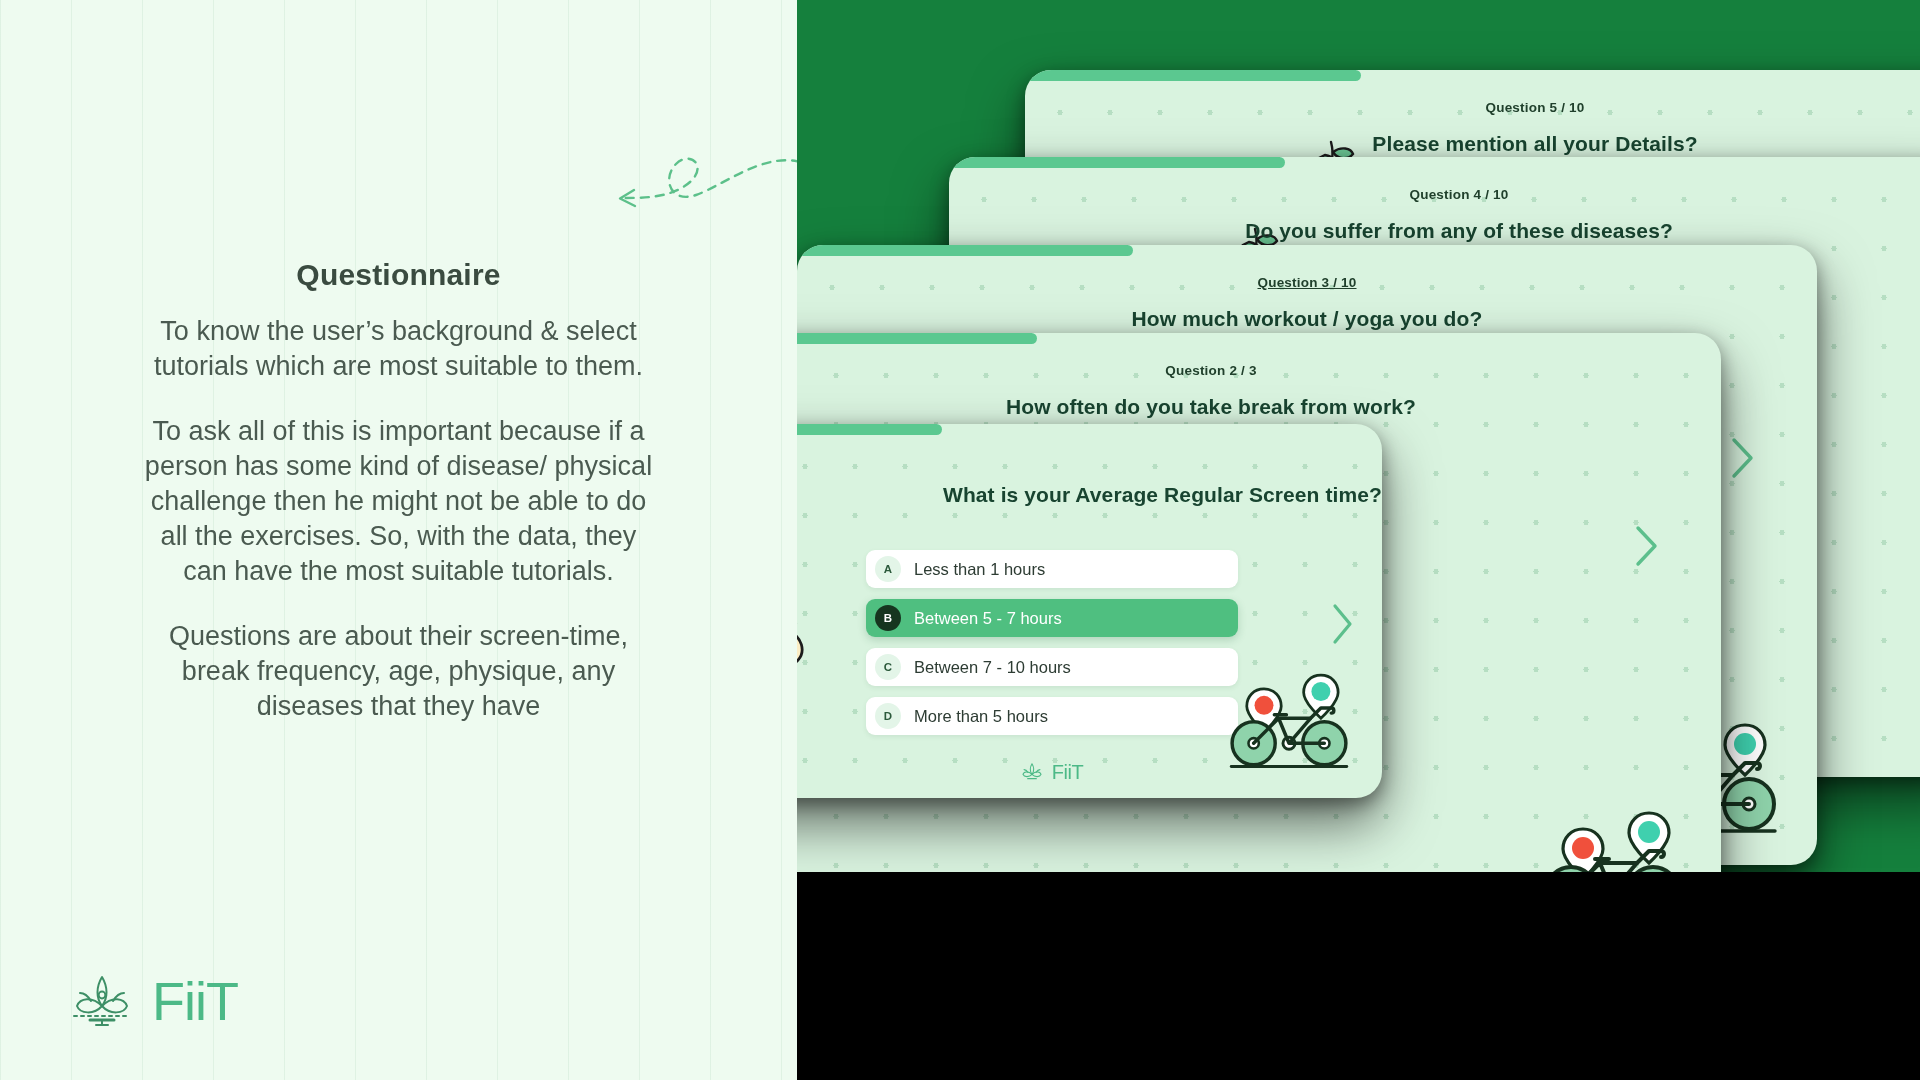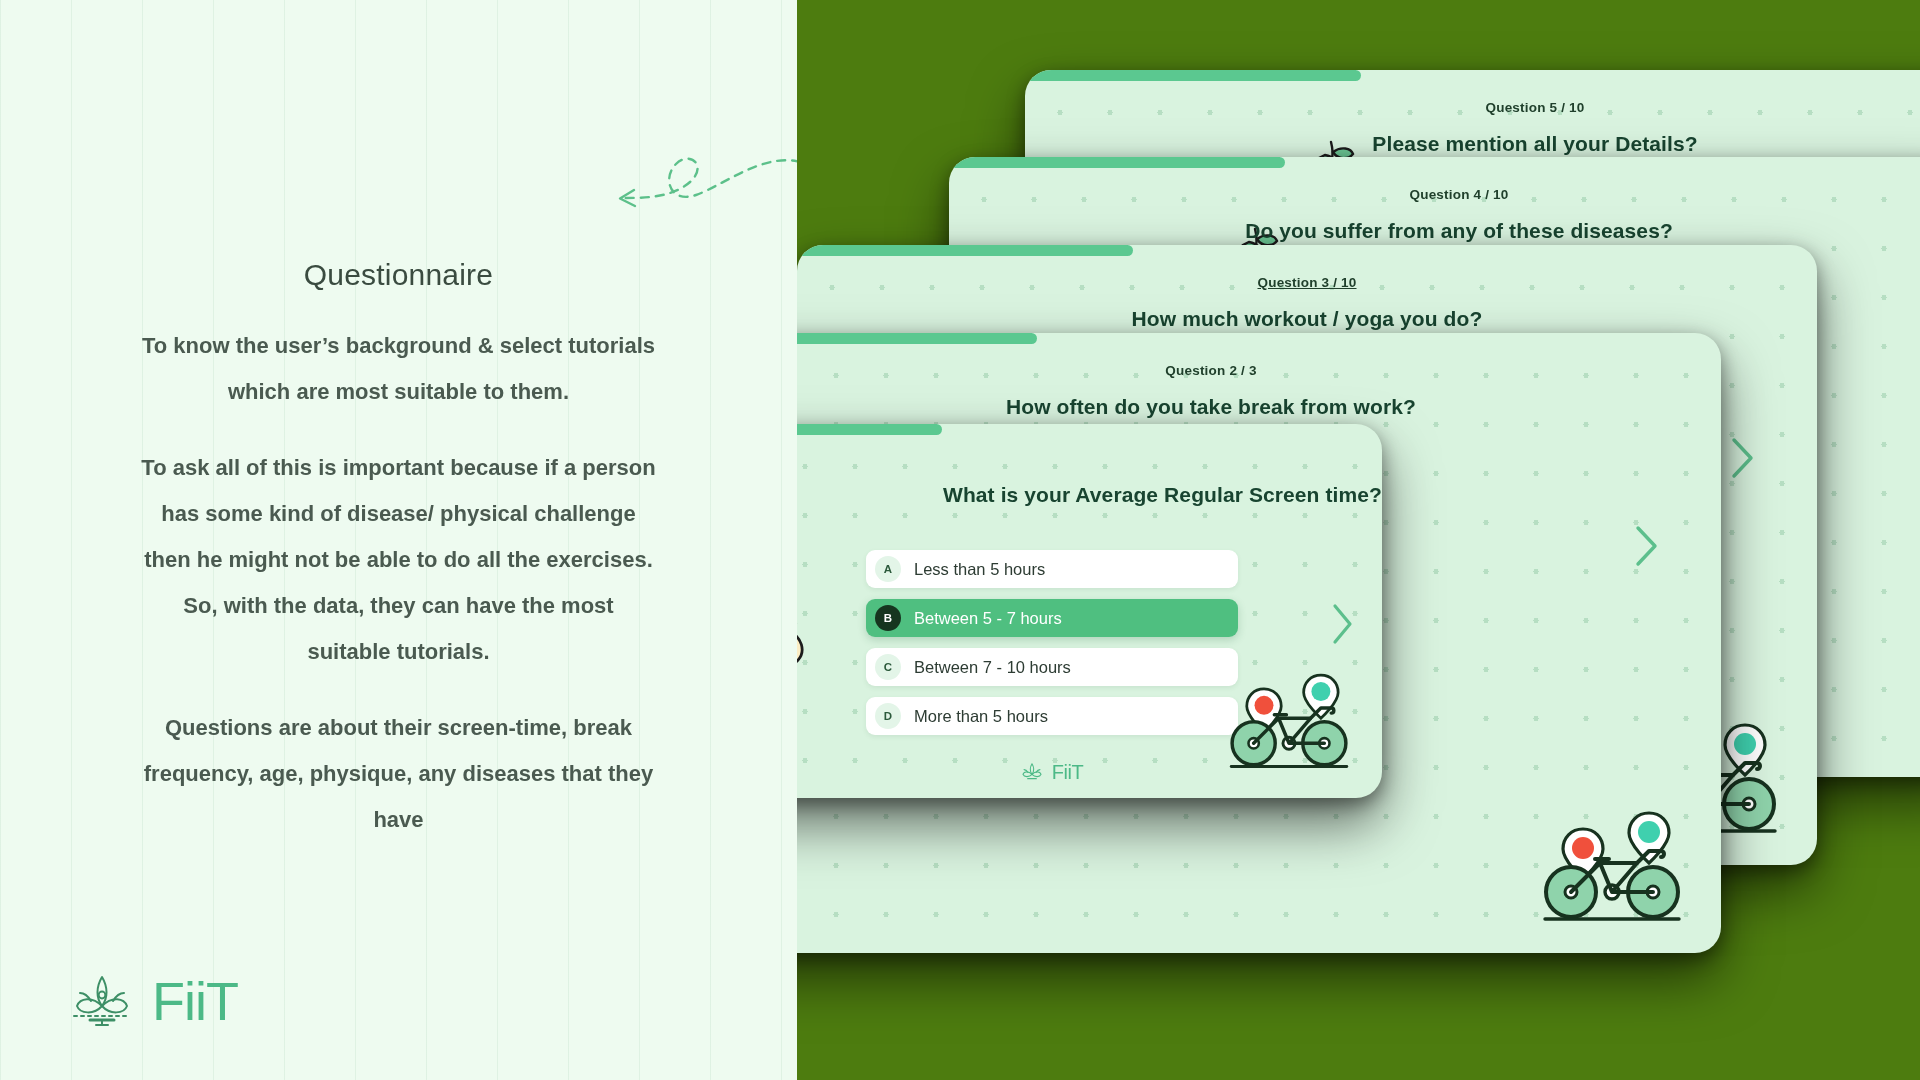--- a/index.html
+++ b/index.html
@@ -16,46 +16,46 @@
     background:#eefbf0;
     background-image:repeating-linear-gradient(to right,
         rgba(120,180,140,.13) 0 1px, transparent 1px 71px);
     overflow:hidden;
   }
   #copy-block{
     position:absolute; left:0; top:258px; width:797px;
     padding:0 140px; text-align:center;
   }
   #page-title{
-    font-size:30px; font-weight:400; color:#3a4b40;
-    letter-spacing:.2px; margin-bottom:31px;
+    font-size:30px; font-weight:700; color:#3a4b40;
+    letter-spacing:.2px; margin-bottom:22px;
   }
   .para{
-    font-size:22px; line-height:46px; color:#4a5a50;
-    margin-bottom:30px; font-weight:700;
+    font-size:27px; line-height:35px; color:#4a5a50;
+    margin-bottom:30px; font-weight:400;
   }
   .para:last-child{ margin-bottom:0; }
 
   
   #brand-logo{
     position:absolute; left:66px; bottom:48px;
     display:flex; align-items:center; gap:14px;
   }
   #brand-wordmark{
     font-size:54px; font-weight:400; color:#4cb987;
     letter-spacing:-1px; line-height:1;
   }
 
   
   #dashed-arrow{ position:absolute; left:604px; top:138px; }
 
   
   #right-panel{
-    position:absolute; left:797px; top:0; width:1123px; height:1080px;
-    background:#4d7c0f; overflow:hidden;
+    position:absolute; left:797px; top:0; width:1123px; height:872px;
+    background:#15803d; overflow:hidden;
   }
 
   
   .qcard{
     position:absolute;
     background:#d9f3df;
     border-radius:26px;
     overflow:hidden;
     box-shadow:0 26px 54px rgba(0,0,0,.55), 0 6px 18px rgba(0,0,0,.4);
   }
@@ -235,21 +235,21 @@
       <ellipse cx="40" cy="42" rx="3" ry="3.6" fill="#1c1c1c" transform="rotate(-20 40 42)"></ellipse>
       <ellipse cx="47" cy="43" rx="3" ry="3.6" fill="#1c1c1c" transform="rotate(-20 47 43)"></ellipse>
     </svg>
 
     <svg class="chev" style="right:26px;top:178px;" width="28" height="44" viewBox="0 0 28 44" fill="none" stroke="#5cbf8c" stroke-width="3.2" stroke-linecap="round" stroke-linejoin="round">
         <path d="M7 4 L 22 22 L 7 40"></path>
       </svg>
 
     <div class="opt plain" style="top:126px;">
       <span class="opt-badge">A</span>
-      <span class="opt-label">Less than 5 hours</span>
+      <span class="opt-label">Less than 1 hours</span>
     </div>
     <div class="opt sel" style="top:175px;">
       <span class="opt-badge">B</span>
       <span class="opt-label">Between 5 - 7 hours</span>
     </div>
     <div class="opt plain" style="top:224px;">
       <span class="opt-badge">C</span>
       <span class="opt-label">Between 7 - 10 hours</span>
     </div>
     <div class="opt plain" style="top:273px;">

